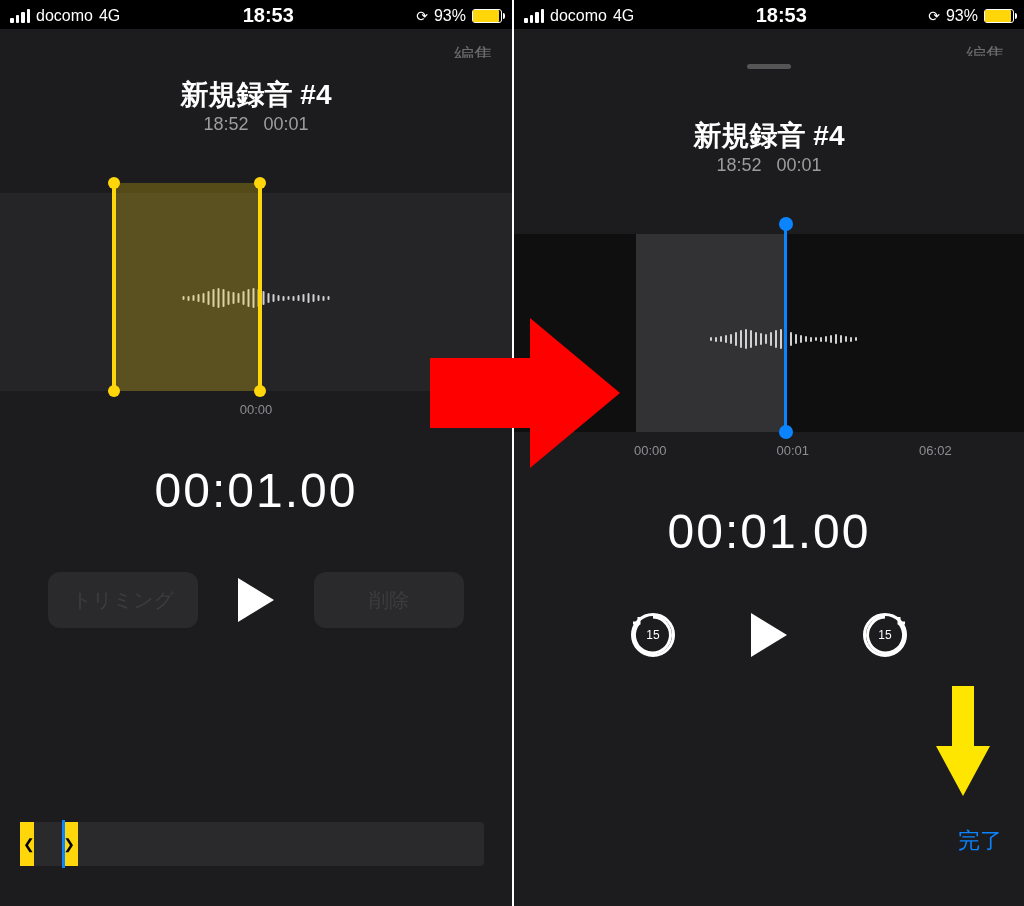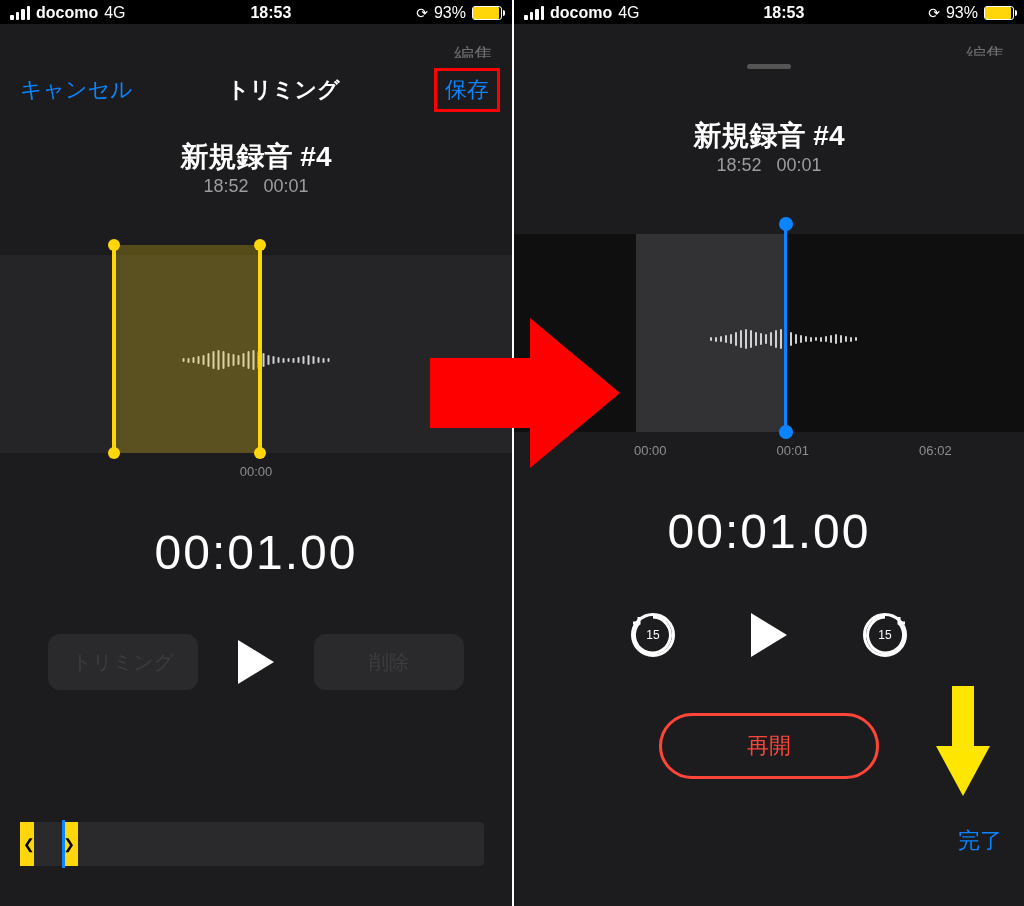--- a/index.html
+++ b/index.html
@@ -7,23 +7,23 @@
   body { display: flex; position: relative; }
   .phone { width: 512px; height: 906px; background: #1c1c1e; position: relative; color: #fff; overflow: hidden; }
   .phone + .phone { border-left: 2px solid #fff; }
 
   
   .status { display: flex; justify-content: space-between; align-items: center; padding: 4px 10px 2px 10px; font-size: 16px; font-weight: 500; background: #000; }
   .status .group { display: flex; align-items: center; gap: 6px; }
   .signal { display: inline-flex; align-items: flex-end; gap: 2px; height: 14px; }
   .signal .bar { width: 3.5px; background: #fff; border-radius: 1px; }
   .signal .b1 { height: 5px; } .signal .b2 { height: 8px; } .signal .b3 { height: 11px; } .signal .b4 { height: 14px; }
-  .carrier { font-size: 16px; font-weight: 700; }
+  .carrier { font-size: 16px; font-weight: 400; }
   .net { font-size: 16px; font-weight: 400; }
-  .clock { font-size: 16px; font-weight: 600; text-align: center; }
+  .clock { font-size: 20px; font-weight: 600; text-align: center; }
   .rot-icon { font-size: 14px; }
   .battery { width: 30px; height: 14px; border: 1.5px solid #fff; border-radius: 3px; position: relative; display: flex; align-items: center; }
   .battery::after { content:""; width: 2.5px; height: 6px; background:#fff; position:absolute; right:-4px; border-radius:0 2px 2px 0; }
   .battery .fill { width: 93%; height: 100%; background: #ffd60a; border-radius: 1px; }
 
   
   .edit-bg { position:absolute; top:42px; right:18px; color:#6e6e70; font-size:20px; z-index:0; }
 
   
   .sheet { position:absolute; top:58px; left:0; right:0; bottom:0; background:#1c1c1e; border-radius:14px 14px 0 0; display:flex; flex-direction:column; }
@@ -110,25 +110,20 @@
       <span class="rot-icon">⟳</span>
       <span>93%</span>
       <span class="battery">
           <span class="fill"></span>
         </span>
     </div>
   </div>
   <div class="edit-bg">編集</div>
 
   <div class="sheet">
-    <div class="navbar">
-      <span class="link">キャンセル</span>
-      <span class="title">トリミング</span>
-      <span class="link save-box">保存</span>
-    </div>
     <div class="rec-title">新規録音 #4</div>
     <div class="rec-sub">
       <span>18:52</span>
       <span class="dur">00:01</span>
     </div>
 
     <div class="wave-zone">
       <div class="wave-bg"></div>
       <div class="ticks">
           <span style="height: 4px;"></span>
@@ -285,21 +280,20 @@
       <div class="play-triangle"></div>
       <div class="skip">
         <svg width="48" height="48" viewBox="0 0 48 48">
             <path d="M24 6 A18 18 0 1 0 38 12" fill="none" stroke="#fff" stroke-width="3"></path>
             <polyline points="44,12 38,12 38,6" fill="none" stroke="#fff" stroke-width="3"></polyline>
           </svg>
         <span style="position:relative; z-index:1;">15</span>
       </div>
     </div>
 
-    <div class="resume-btn">再開</div>
     <div class="done-link">完了</div>
   </div>
 </div>
 
 <svg class="big-arrow" width="190" height="150" viewBox="0 0 190 150">
   <polygon points="0,40 100,40 100,0 190,75 100,150 100,110 0,110" fill="#ff0000"></polygon>
 </svg>
 
 <svg class="yellow-arrow" width="54" height="110" viewBox="0 0 54 110">
   <polygon points="16,0 38,0 38,60 54,60 27,110 0,60 16,60" fill="#ffe600"></polygon>

